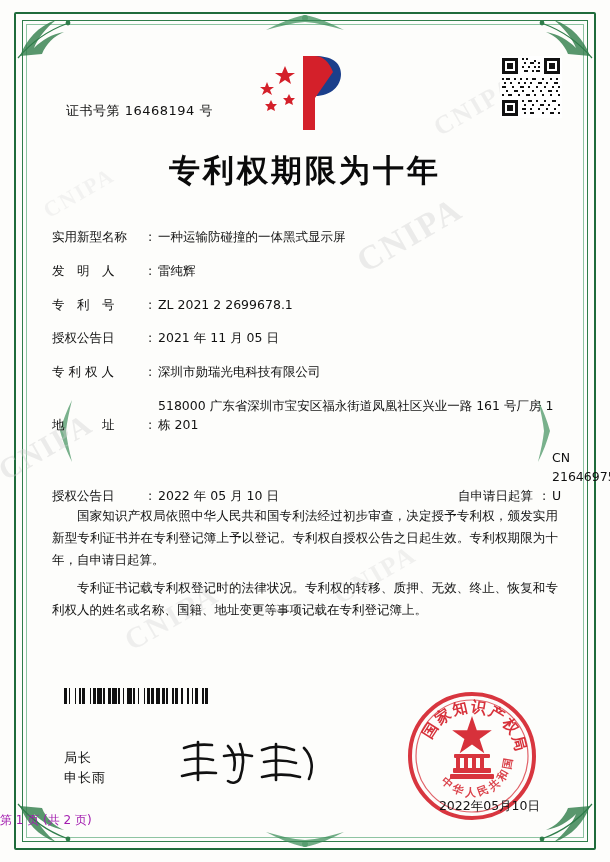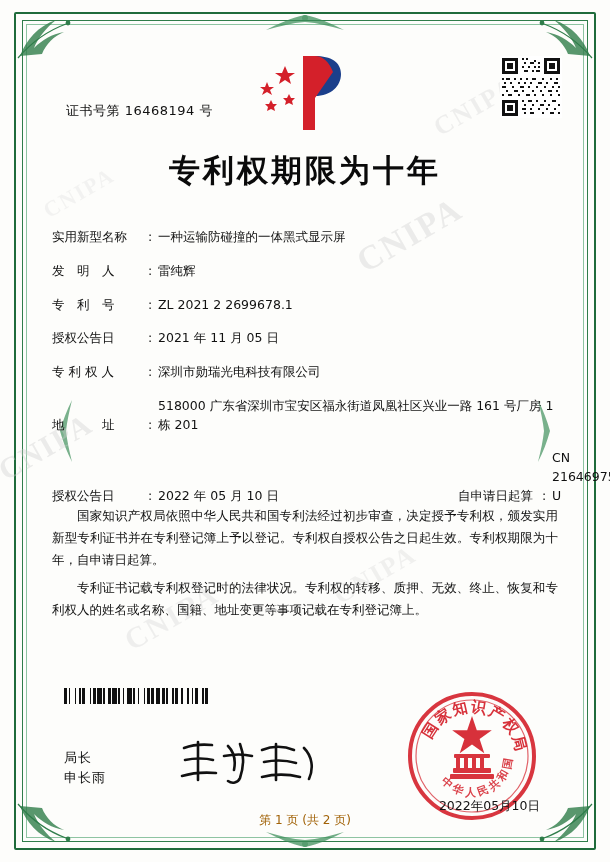--- a/index.html
+++ b/index.html
@@ -207,23 +207,23 @@
     position: absolute;
     right: 70px; top: 798px;
     font-size: 12.5px;
     color: #111;
     letter-spacing: 0px;
   }
 
   .footer {
     position: absolute;
     left: 0; right: 0; bottom: 33px;
-    text-align: center;
+    text-align: left;
     font-size: 12px;
-    color: #a16207;
+    color: #a21caf;
   }
 </style>
 </head>
 <body>
 
 <div class="page">
 
   <div class="border-outer"></div>
   <div class="border-inner"></div>
   <div class="border-hair"></div>

